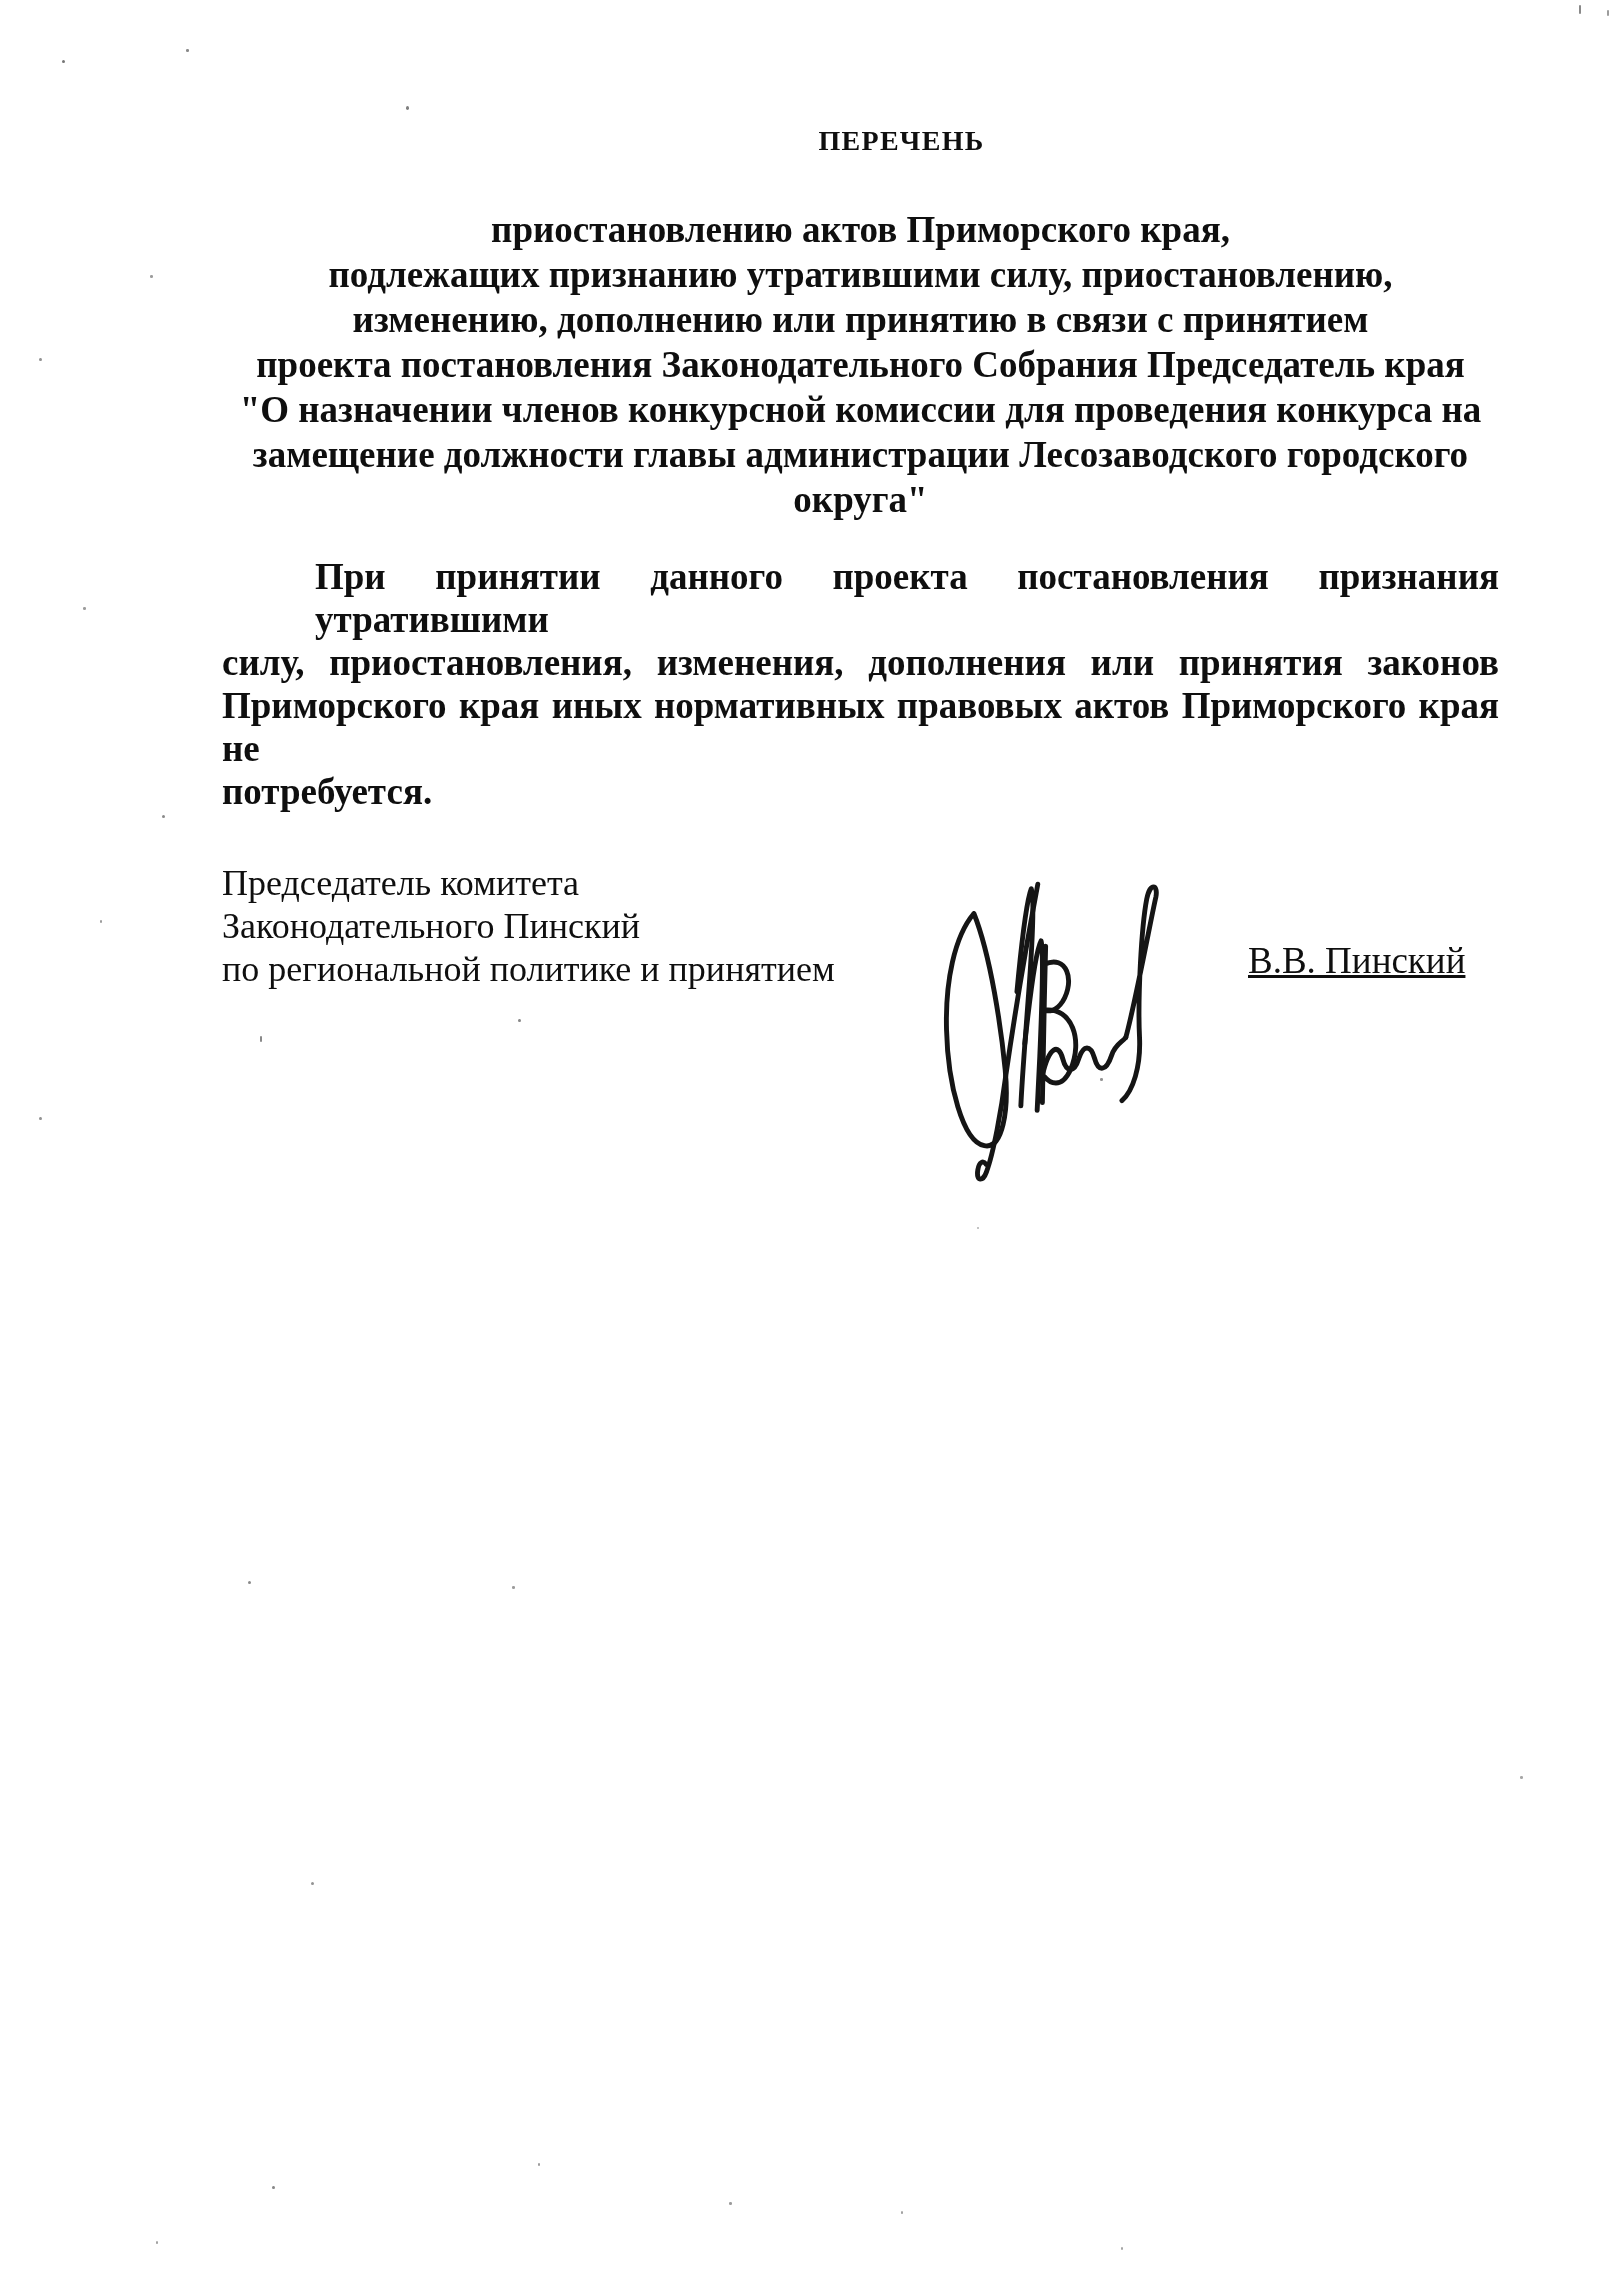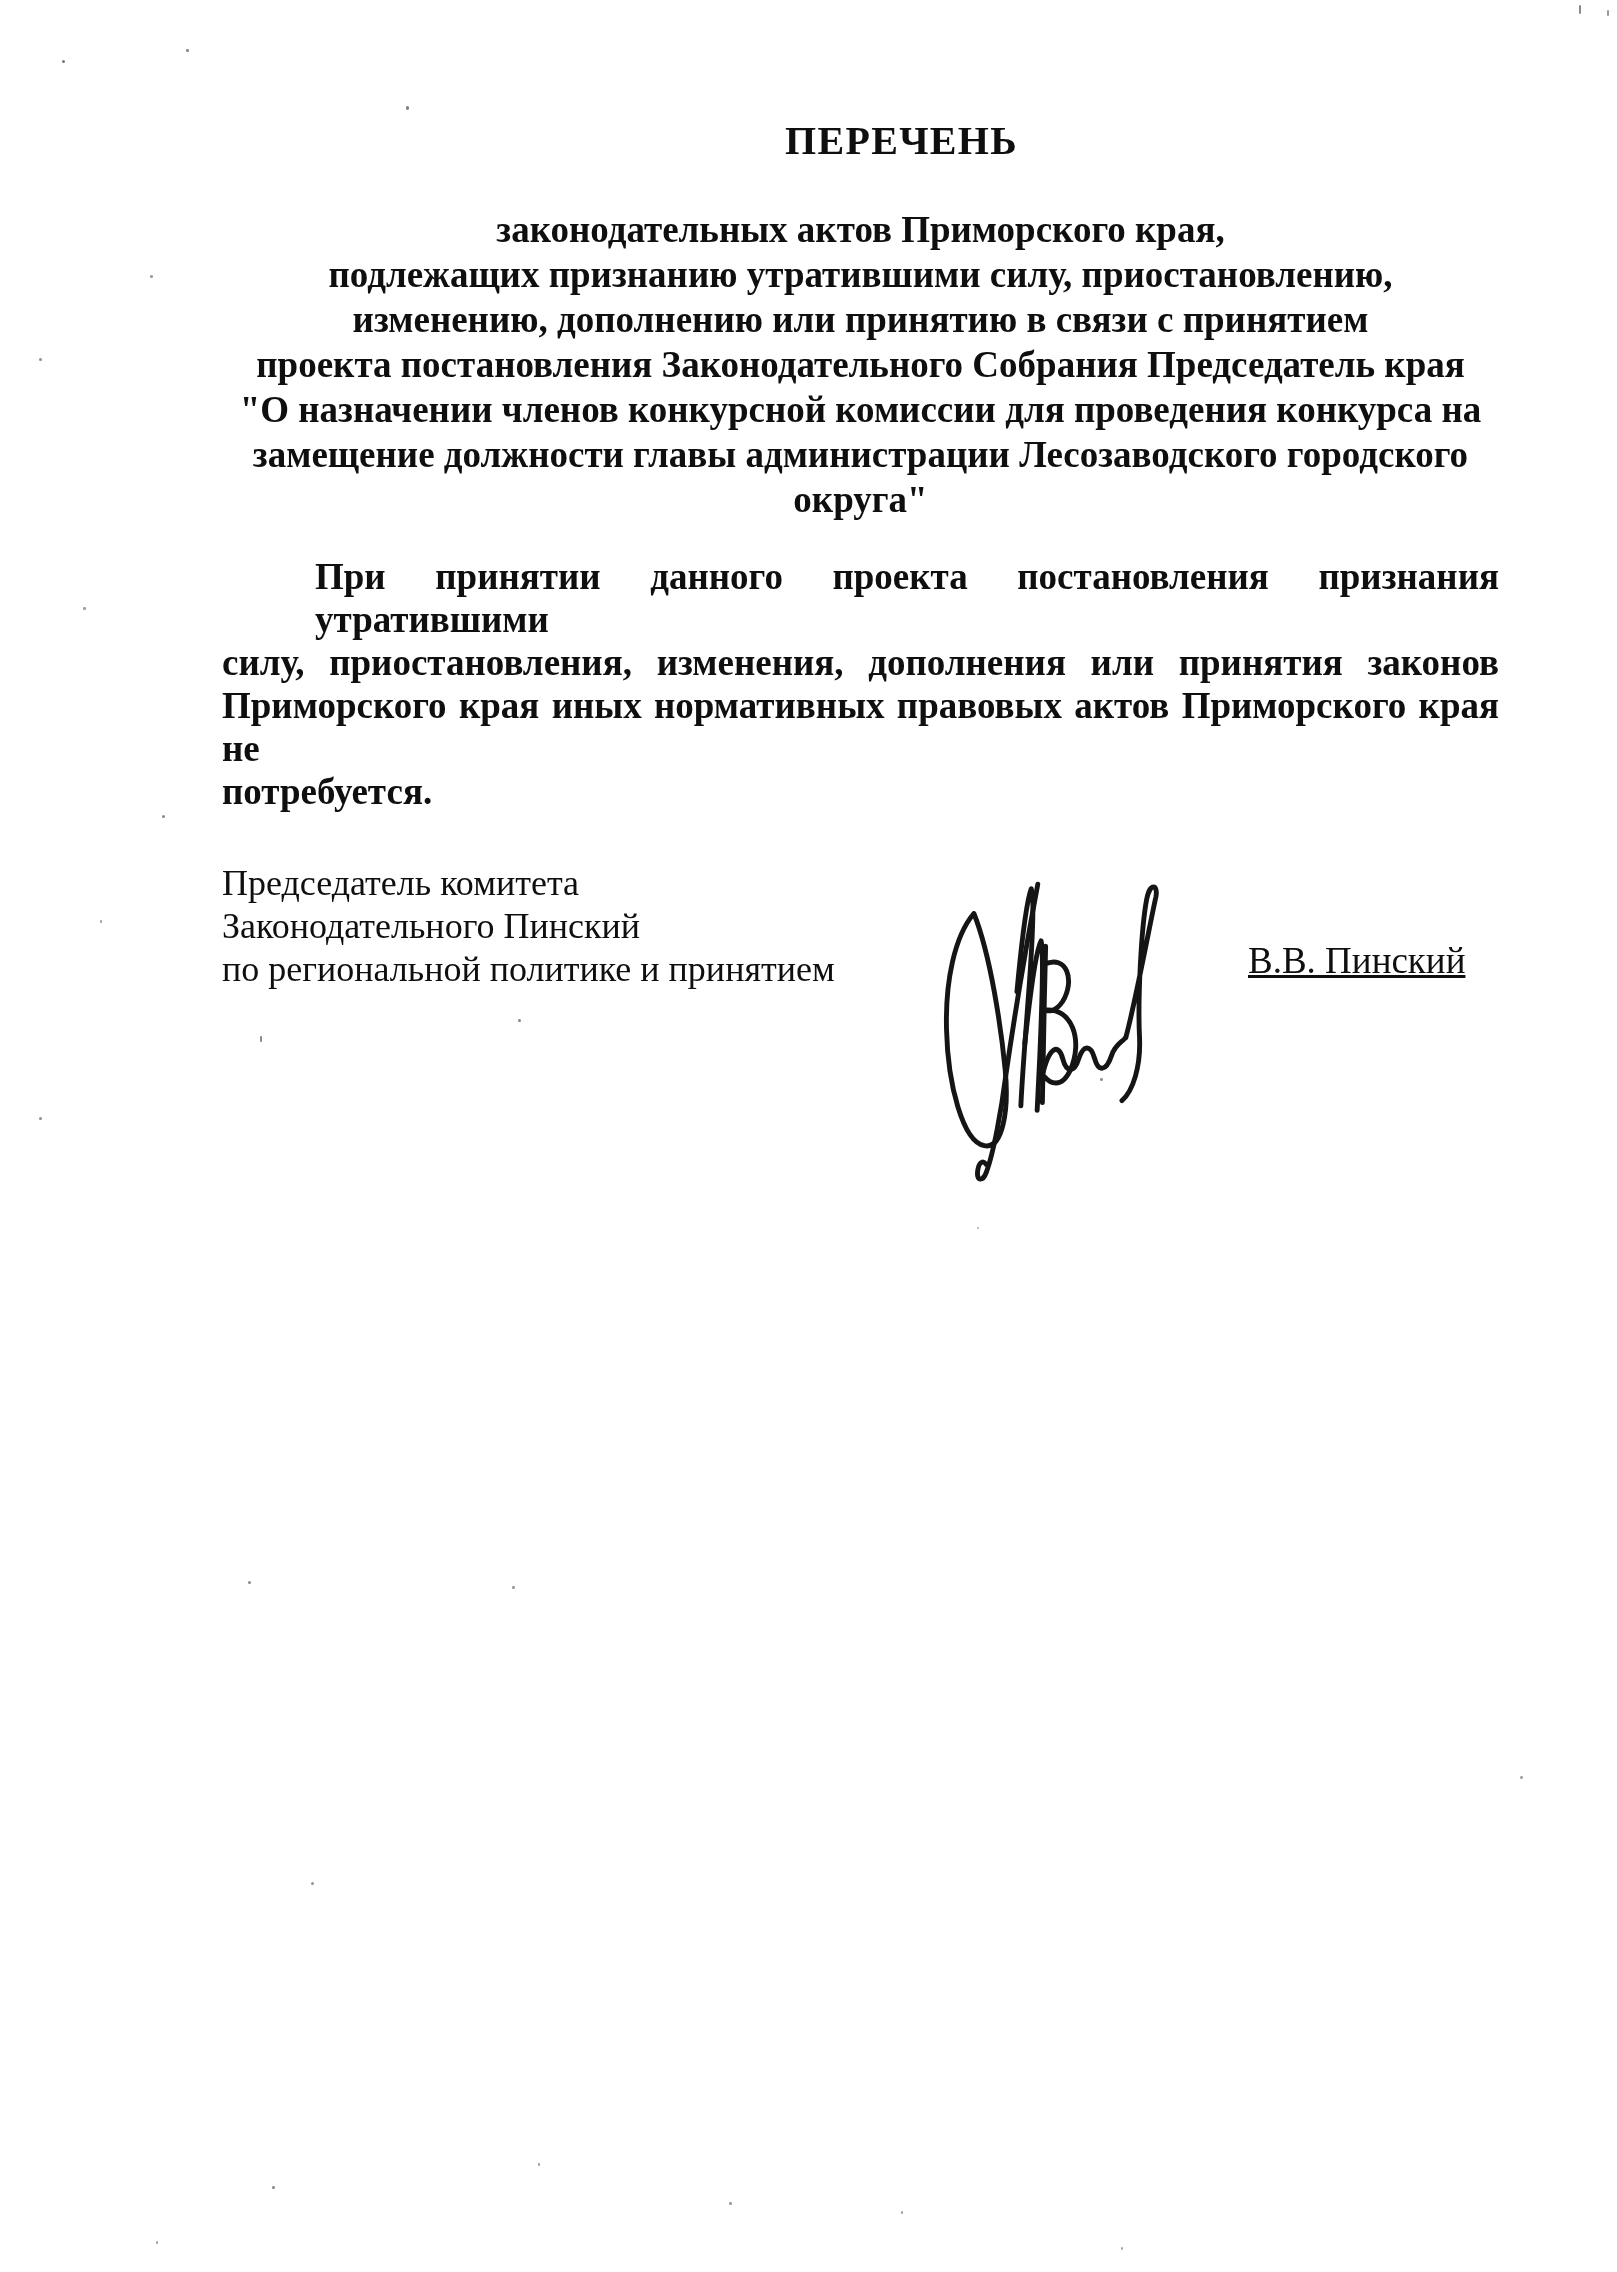--- a/index.html
+++ b/index.html
@@ -16,21 +16,21 @@
     color: #0f0f0f;
     overflow: hidden;
   }
   .col {
     position: absolute;
     left: 222px;
     width: 1277px;
   }
   .doc-title {
     top: 118px;
-    font-size: 40px;
+    font-size: 28px;
     line-height: 45px;
     font-weight: bold;
     text-align: center;
     padding-left: 82px;   
     box-sizing: border-box;
     letter-spacing: 1.3px;
   }
   .subtitle {
     top: 207px;
     font-size: 37px;
@@ -93,21 +93,21 @@
   }
 </style>
 </head>
 <body>
 
 <div class="page">
 
   <div class="col doc-title">ПЕРЕЧЕНЬ</div>
 
   <div class="col subtitle">
-    <div class="line">законодательных актов Приморского края,</div>
+    <div class="line">приостановлению актов Приморского края,</div>
     <div class="line">подлежащих признанию утратившими силу, приостановлению,</div>
     <div class="line">изменению, дополнению или принятию в связи с принятием</div>
     <div class="line">проекта постановления Законодательного Собрания Председатель края</div>
     <div class="line">"О назначении членов конкурсной комиссии для проведения конкурса на</div>
     <div class="line">замещение должности главы администрации Лесозаводского городского</div>
     <div class="line">округа"</div>
   </div>
 
   <div class="col body-par">
     <div class="line indent">При принятии данного проекта постановления признания утратившими</div>

